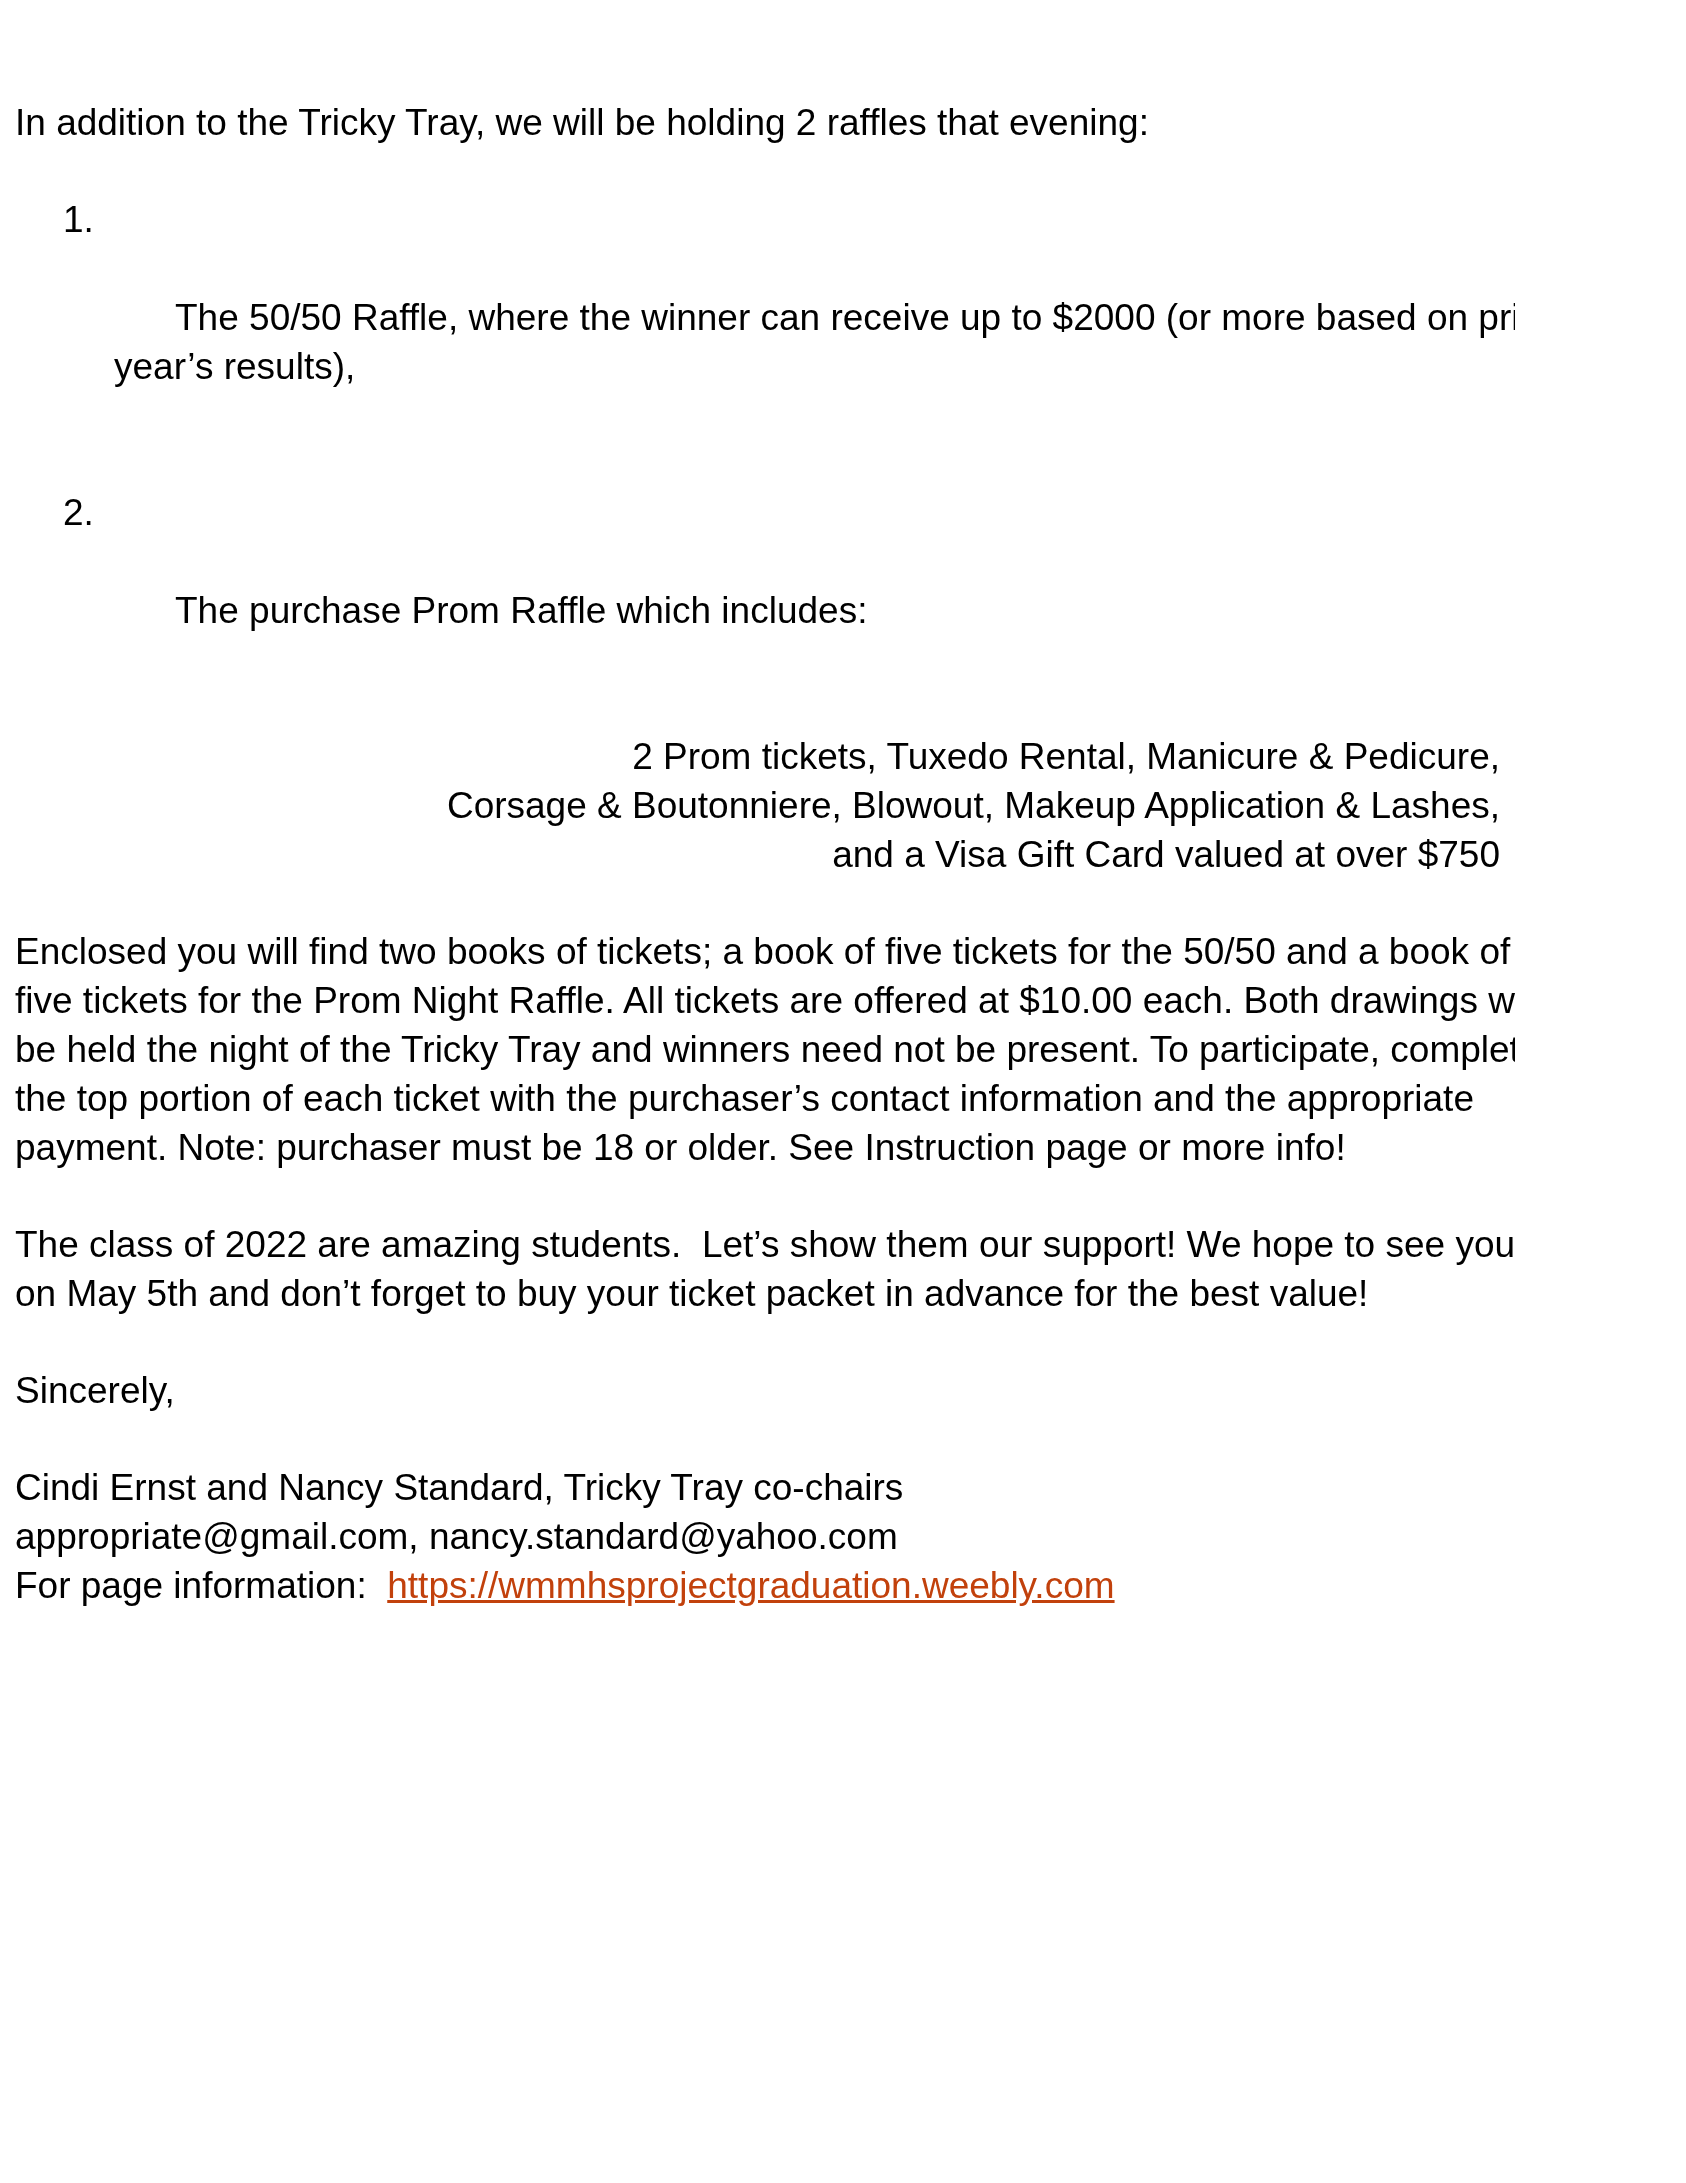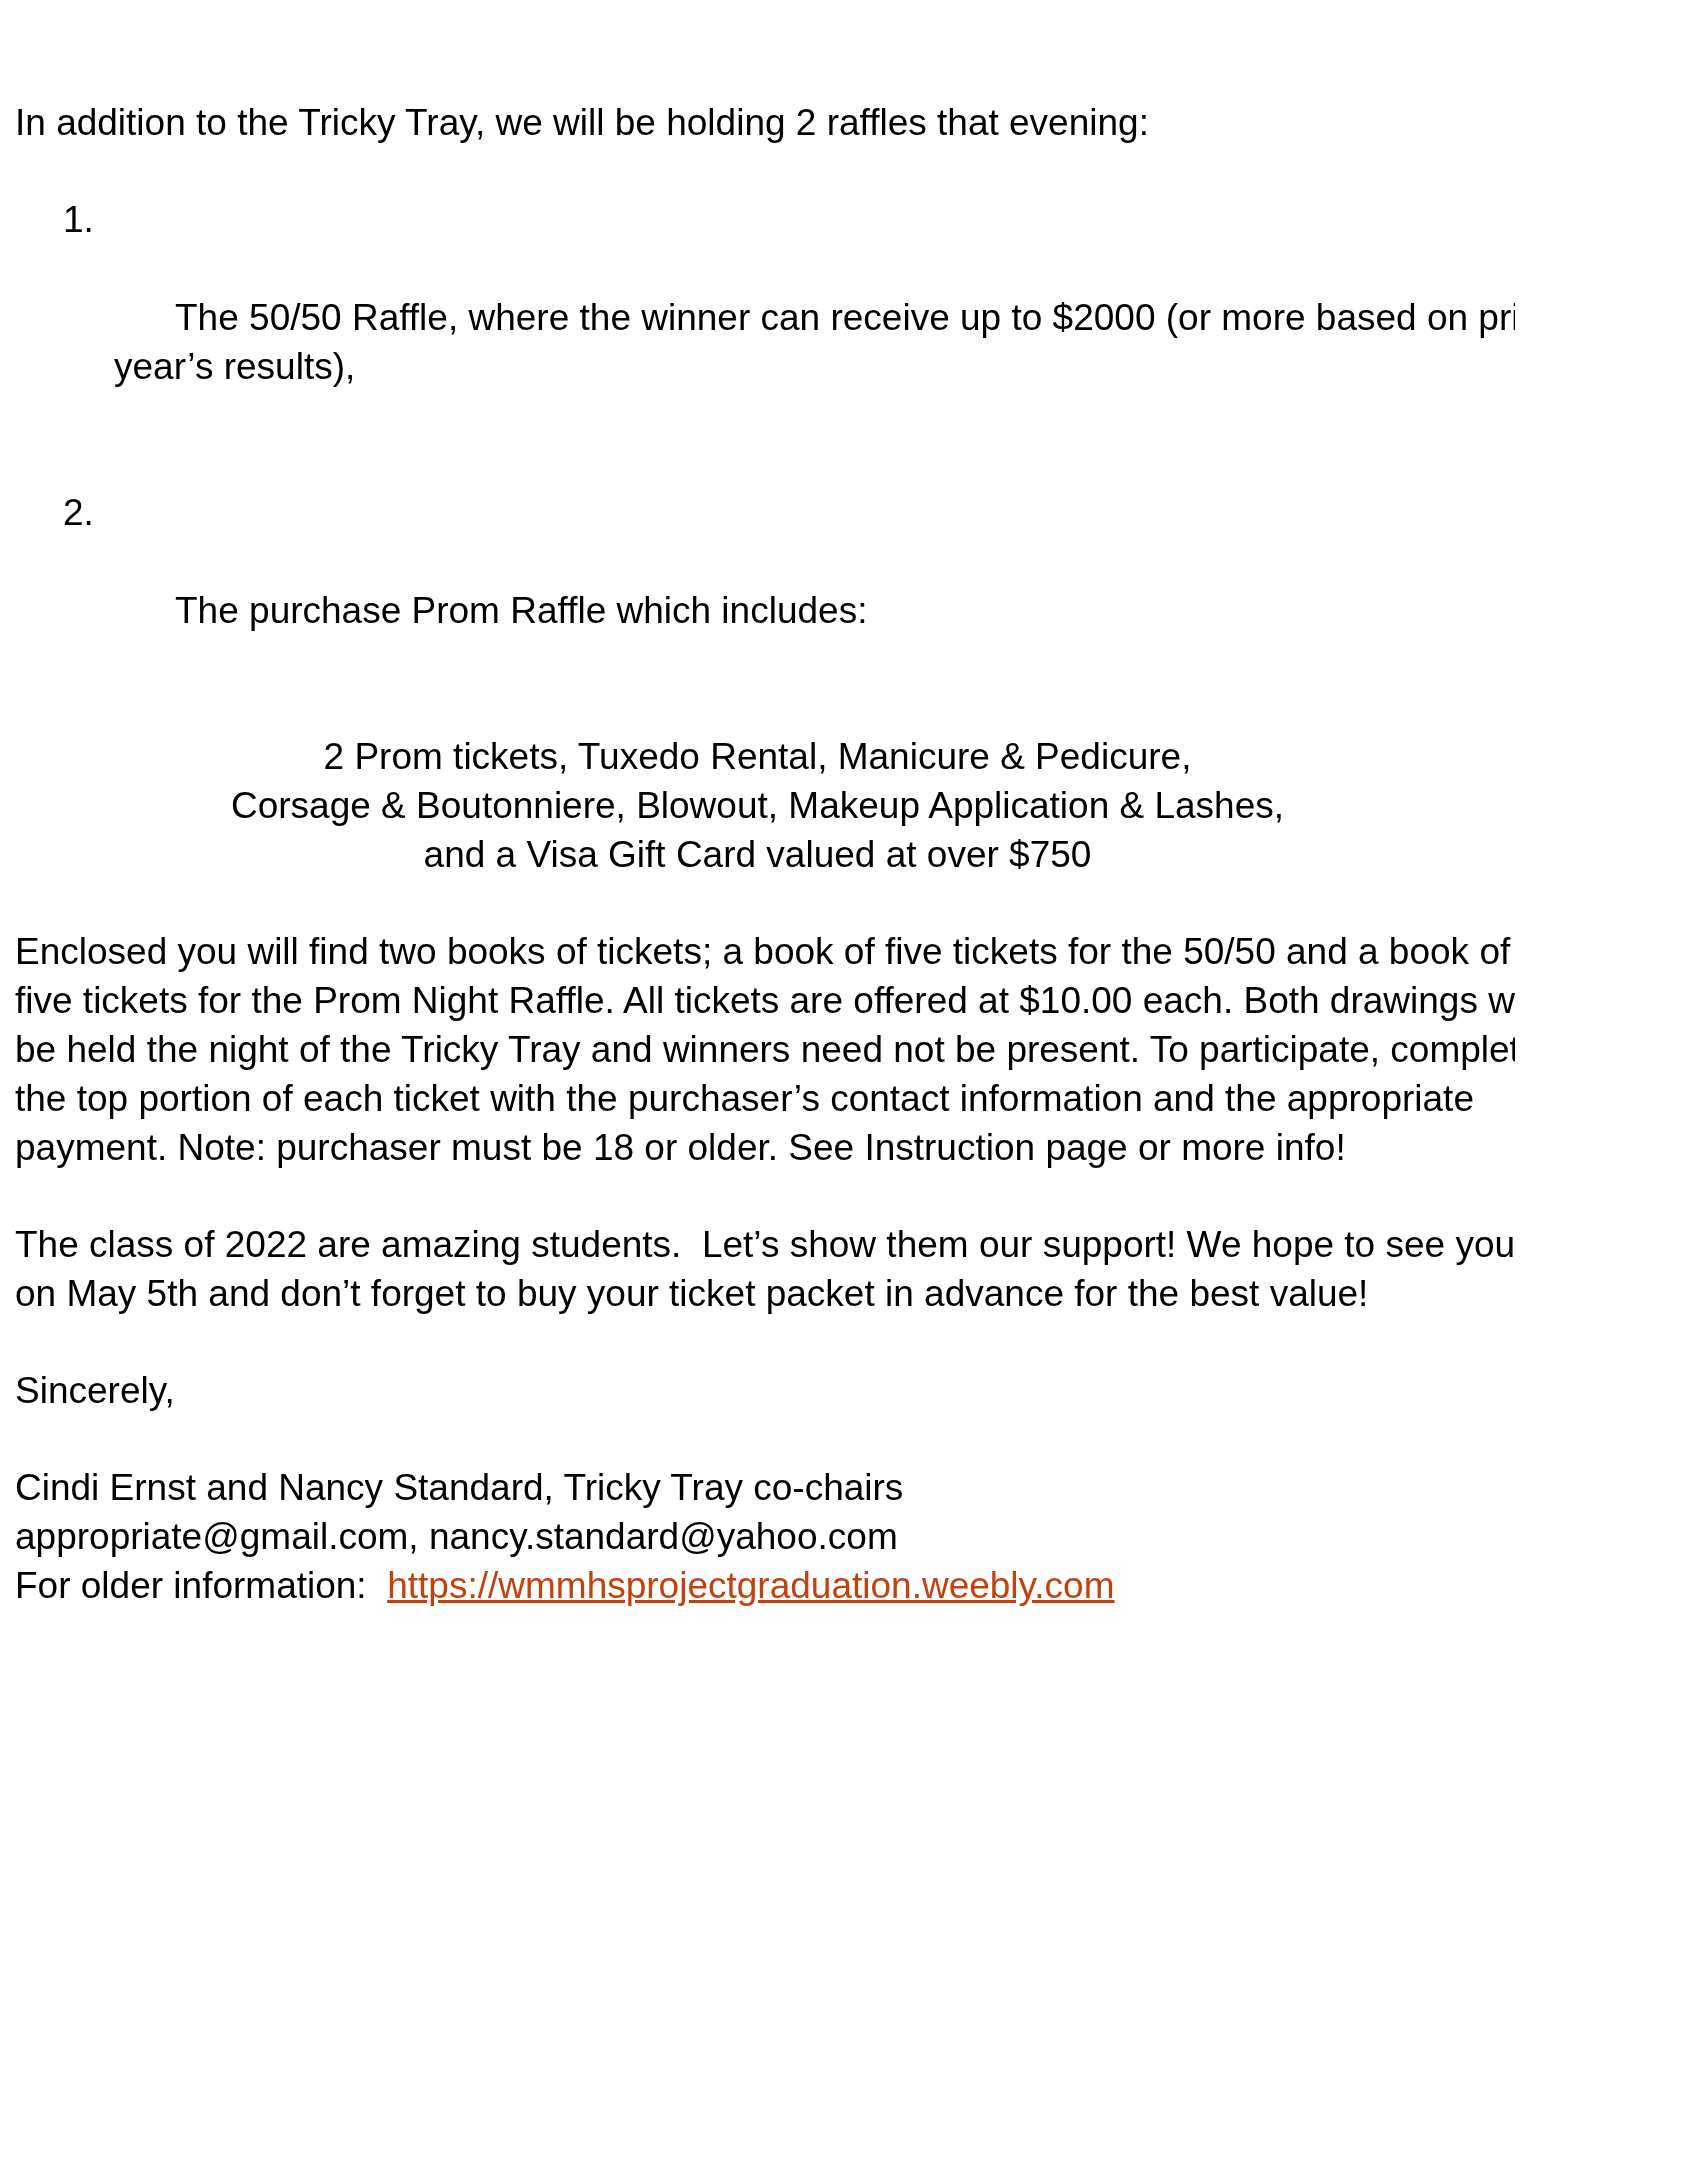--- a/index.html
+++ b/index.html
@@ -35,21 +35,21 @@
     padding-left: 99px;
     margin: 0 0 48px 0;
     white-space: pre;
   }
   .list-number {
     position: absolute;
     left: 48px;
     top: 0;
   }
   .prize {
-    text-align: center;
+    text-align: right;
     font-weight: bold;
   }
   .b {
     font-weight: normal;
     margin-top: 11px;
   }
   .link {
     color: #c2410c;
     text-decoration: underline;
     cursor: pointer;
@@ -86,17 +86,17 @@
 
 
     <p class="para"><span>The class of 2022 are amazing students.  Let’s show them our support! We hope to see you
 on May 5th and don’t forget to buy your ticket packet in advance for the best value!</span></p>
 
     <p class="para"><span>Sincerely,</span></p>
 
     <p class="para nogap"><span>Cindi Ernst and Nancy Standard, Tricky Tray co-chairs
 appropriate@gmail.com, nancy.standard@yahoo.com</span></p>
 
-    <p class="para nogap"><span>For older information:  </span><span class="link">https://wmmhsprojectgraduation.weebly.com</span></p>
+    <p class="para nogap"><span>For page information:  </span><span class="link">https://wmmhsprojectgraduation.weebly.com</span></p>
 
   </div>
 </div>
 
 
 </body></html>

